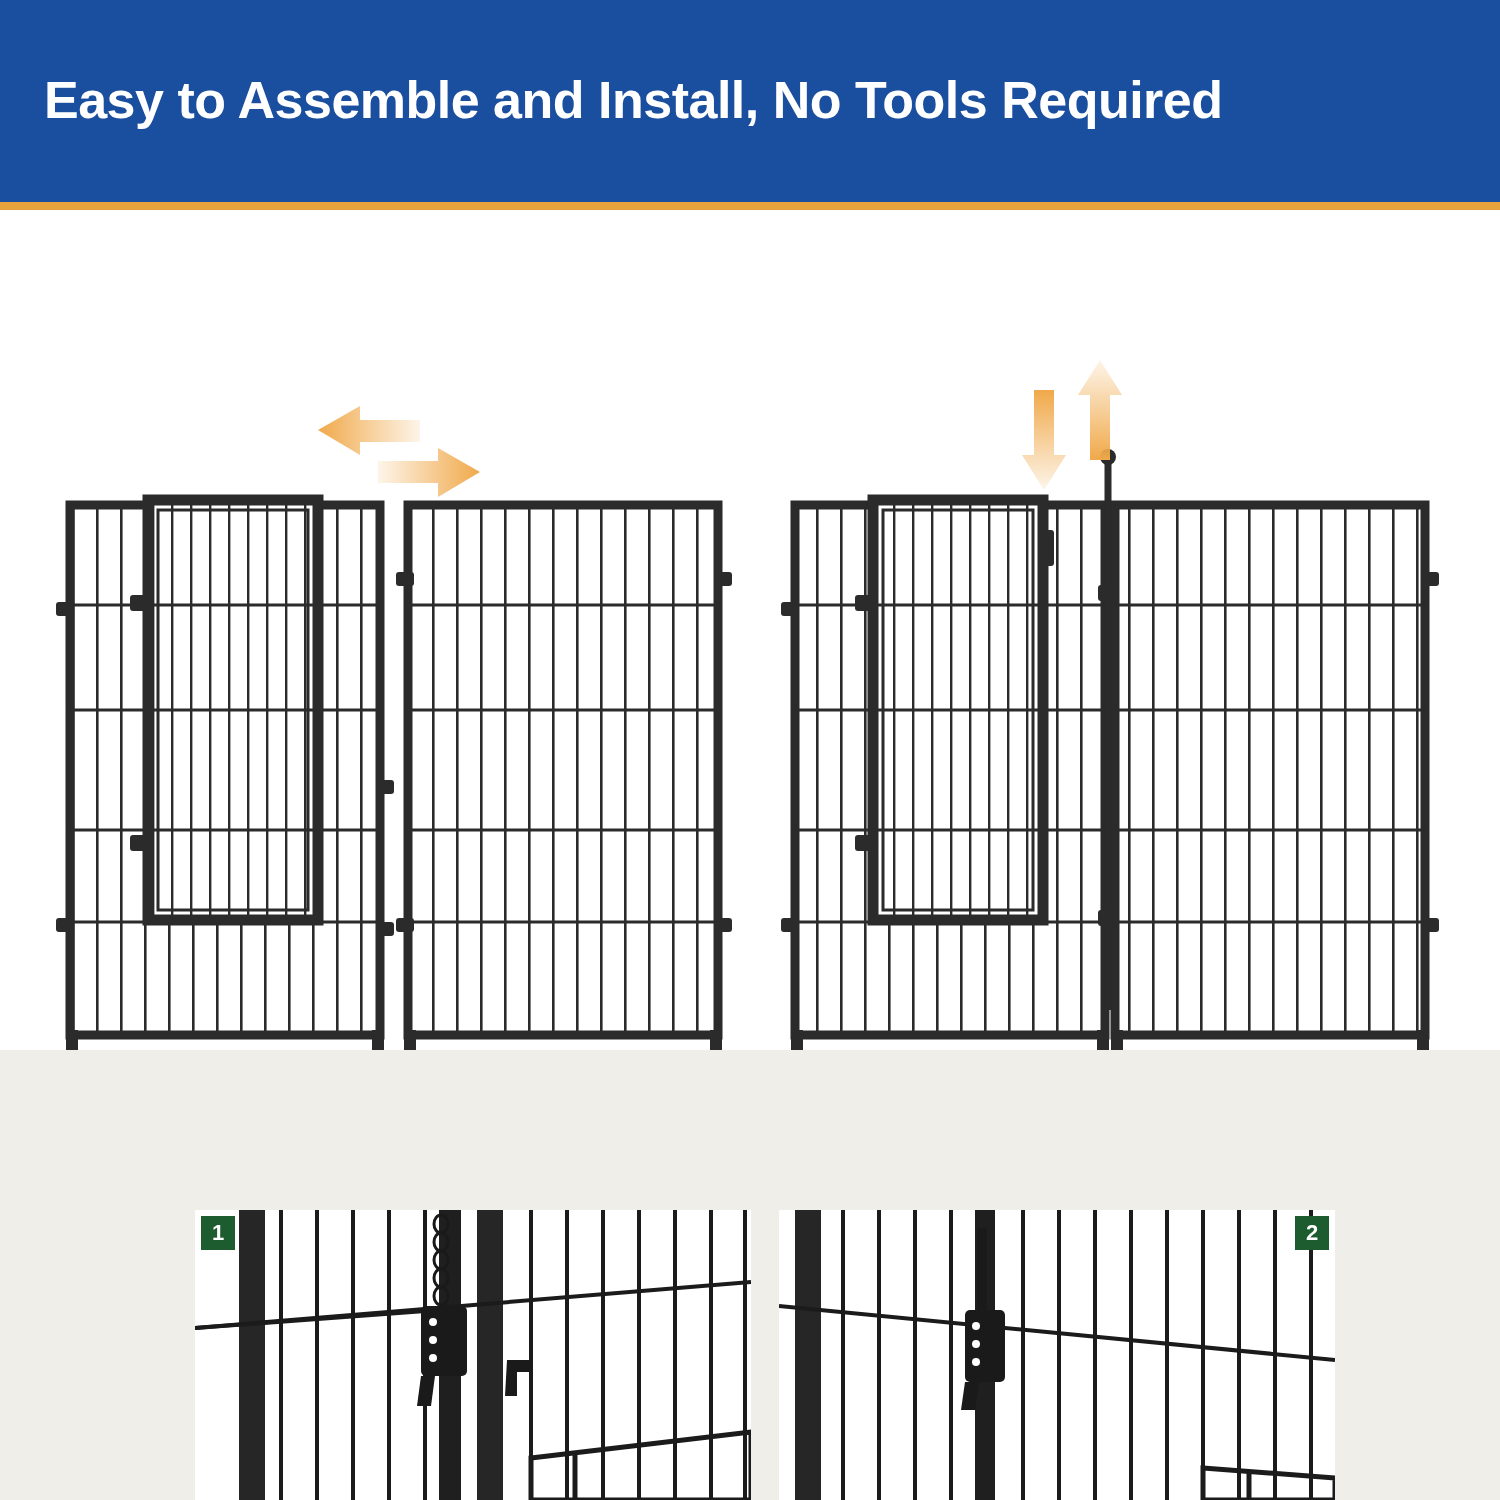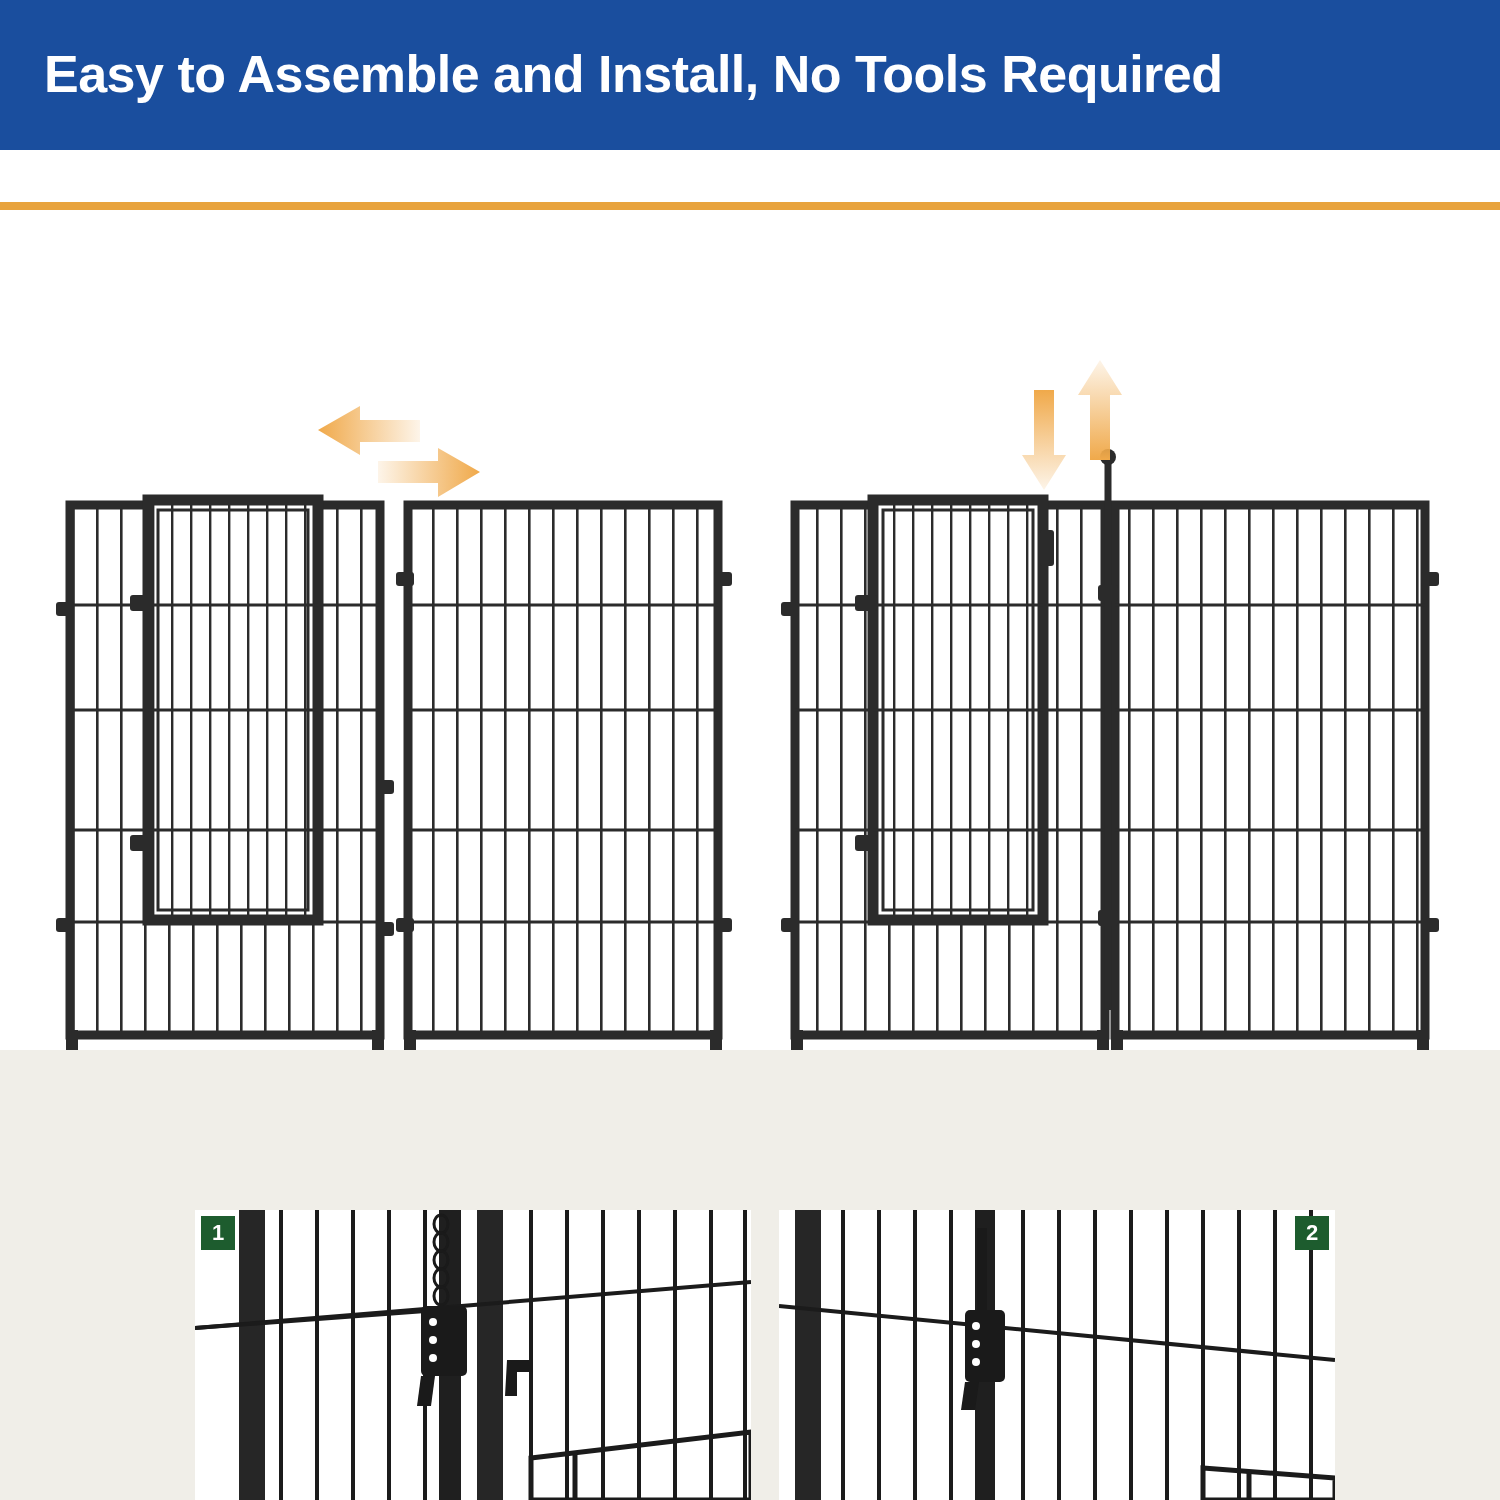--- a/index.html
+++ b/index.html
@@ -17,21 +17,21 @@
     overflow: hidden;
     background: #ffffff;
   }
 
   
   #header-banner {
     position: absolute;
     left: 0;
     top: 0;
     width: 1500px;
-    height: 150px;
+    height: 202px;
     background: #1a4e9e;
     display: flex;
     align-items: center;
   }
   #header-title {
     color: #ffffff;
     font-size: 52px;
     font-weight: bold;
     letter-spacing: -0.5px;
     padding-left: 44px;

